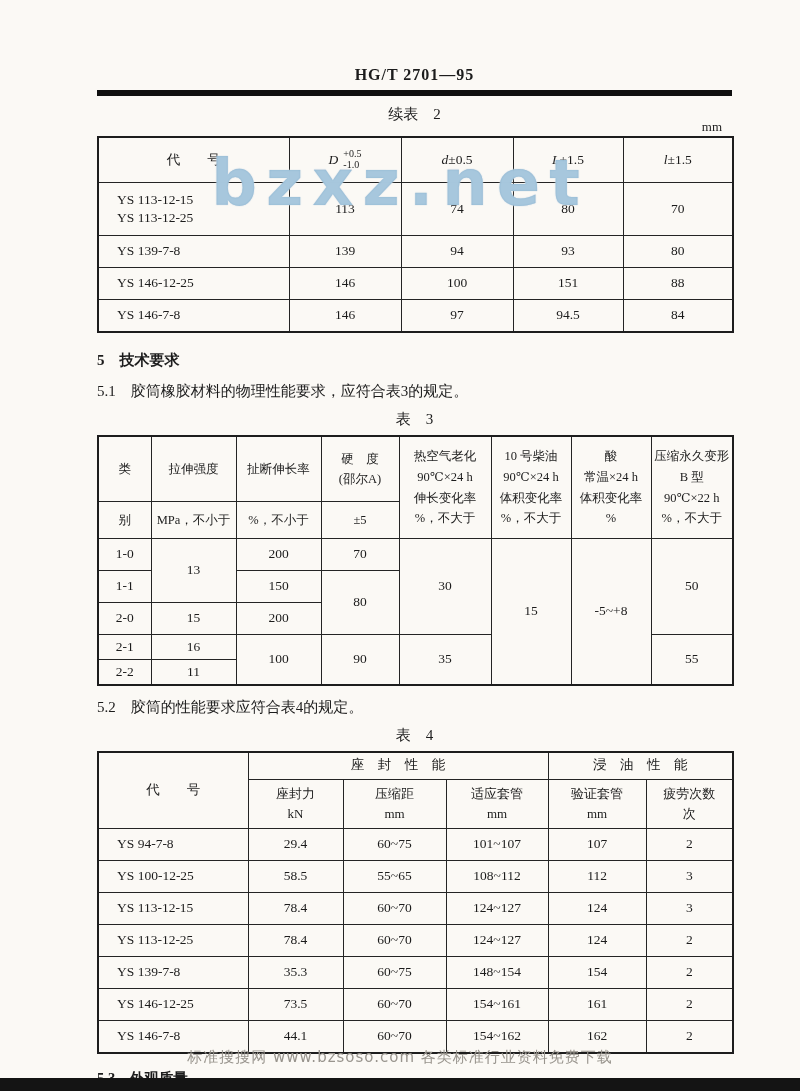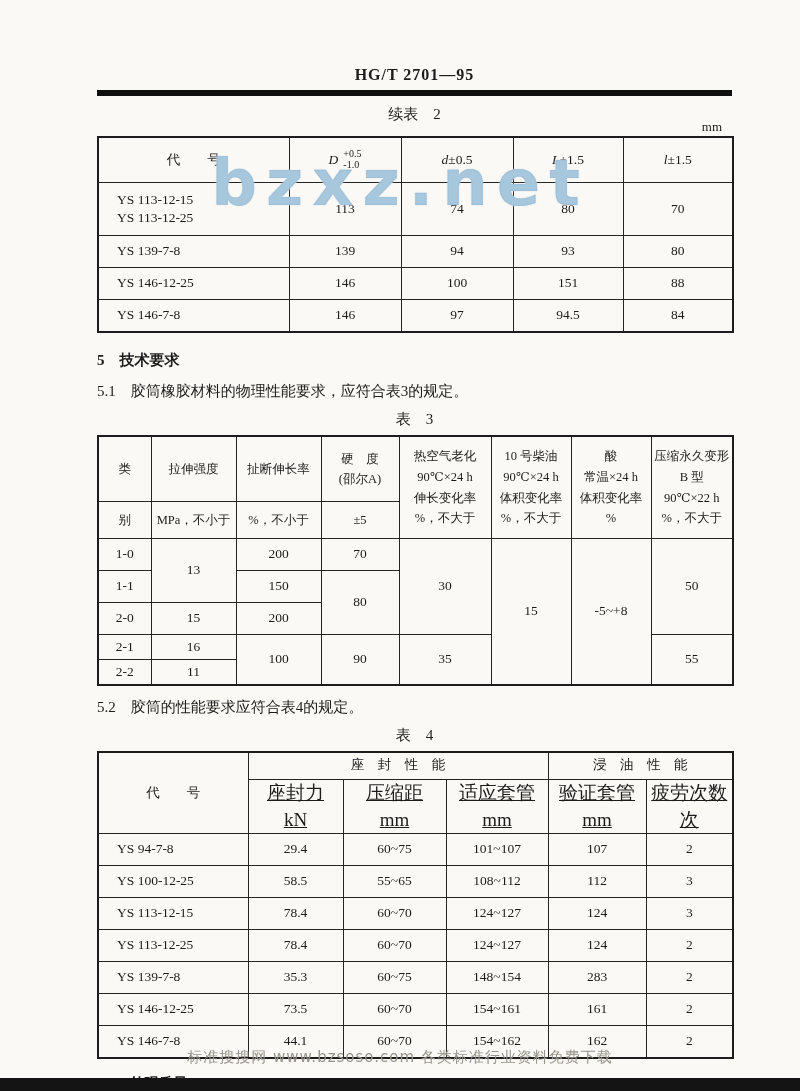--- a/index.html
+++ b/index.html
@@ -31,21 +31,21 @@
   .t3 tr.h-top th{height:64px;}
   .t3 tr.h-bot th{height:36px;}
   .t3 th.h4{height:100px;}
   .t3 .stack4{display:flex;flex-direction:column;justify-content:center;height:100%;gap:4px;}
   .t3 .stack2{display:flex;flex-direction:column;justify-content:center;height:100%;gap:3px;}
   .t3 tbody tr{height:32px;}
   .t3 tbody tr.short{height:25px;padding-left:18px;}
 
   
   .t4 tr.h1 th{height:26px;font-size:13.5px;}
-  .t4 tr.h2 th{height:48px;font-size:19px;text-decoration:underline;}
+  .t4 tr.h2 th{height:48px;font-size:13px;}
   .t4 tbody td{height:31px;}
   .t4 td.code-col{text-align:left;padding-left:18px;}
   .hstack{display:flex;flex-direction:column;justify-content:center;height:100%;gap:2px;}
 
   .sec-title{margin-top:18px;font-weight:bold;font-size:15px;}
   .para{margin-top:12px;font-size:15px;}
   .tbl-caption{margin-top:9px;margin-bottom:6px;text-align:center;font-size:15px;}
   .sec-sub{margin-top:15px;font-size:14.5px;font-weight:bold;}
 
   .watermark{
@@ -317,21 +317,21 @@
           <td>60~70</td>
           <td>124~127</td>
           <td>124</td>
           <td>2</td>
         </tr>
         <tr>
           <td class="code-col">YS 139-7-8</td>
           <td>35.3</td>
           <td>60~75</td>
           <td>148~154</td>
-          <td>283</td>
+          <td>154</td>
           <td>2</td>
         </tr>
         <tr>
           <td class="code-col">YS 146-12-25</td>
           <td>73.5</td>
           <td>60~70</td>
           <td>154~161</td>
           <td>161</td>
           <td>2</td>
         </tr>

